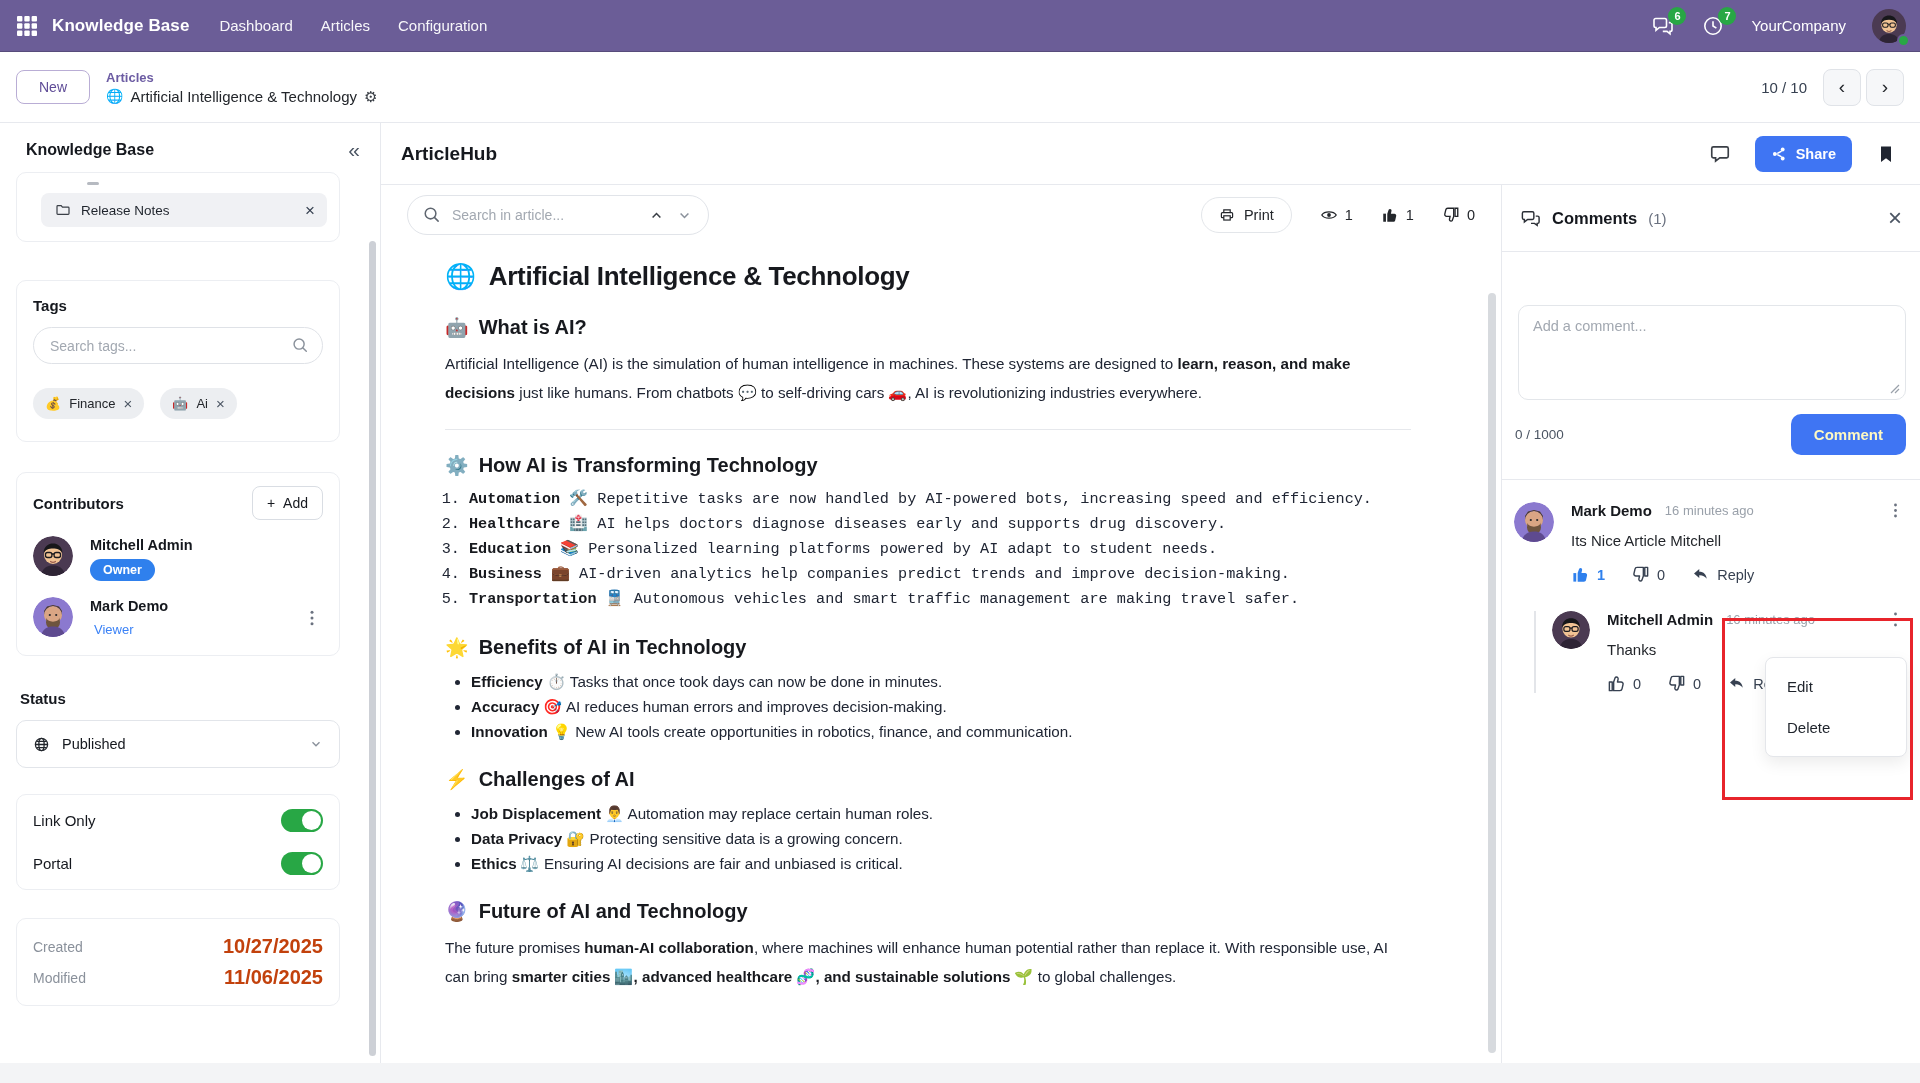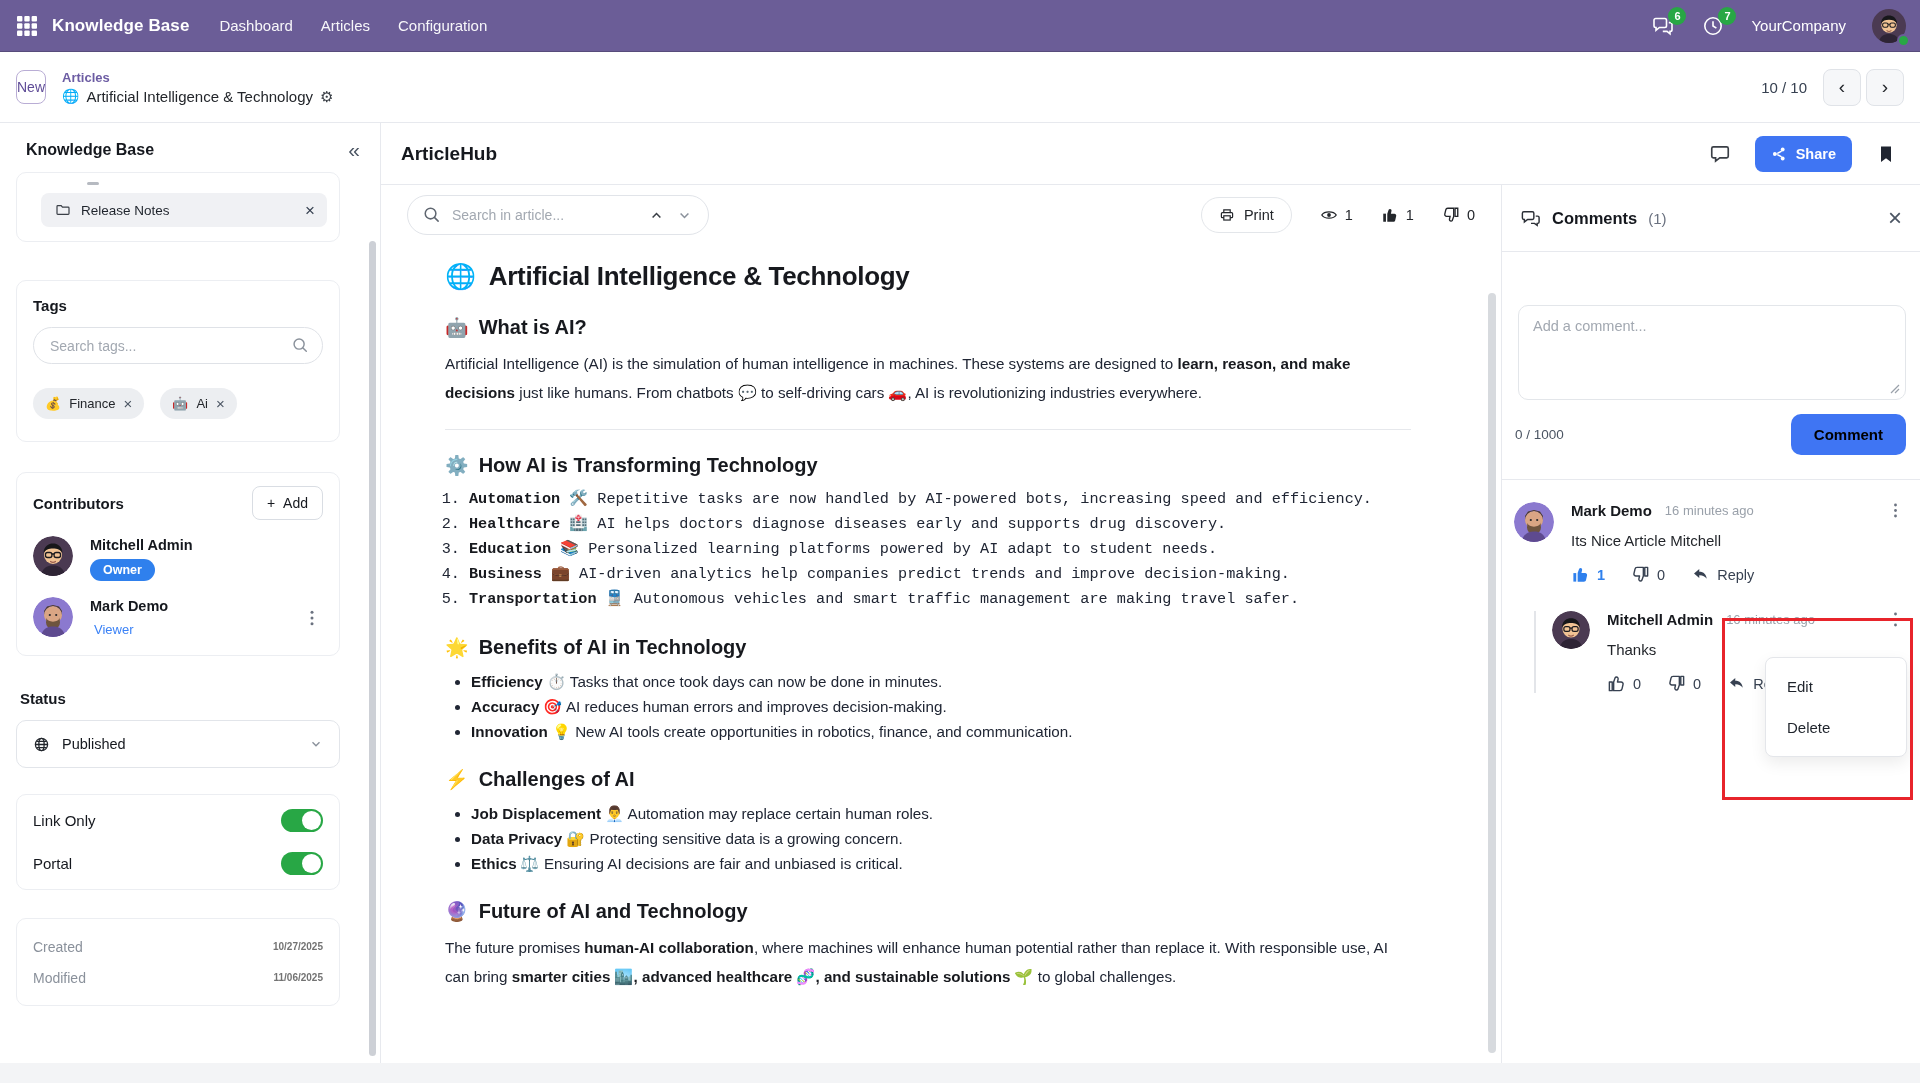--- a/index.html
+++ b/index.html
@@ -23,21 +23,21 @@
            display:flex; align-items:center; justify-content:center; }
   .company { font-size:15px; cursor:pointer; }
   .nav-avatar { position:relative; width:34px; height:34px; border-radius:7px; overflow:visible; cursor:pointer; }
   .nav-avatar svg.av { border-radius:7px; display:block; }
   .presence { position:absolute; right:-4px; bottom:-4px; width:13px; height:13px; border-radius:50%;
               background:#28a745; border:2px solid #6b5d97; }
 
   
   .crumbbar { position:absolute; top:52px; left:0; right:0; height:71px; background:#fff;
               border-bottom:1px solid #e7e9ee; display:flex; align-items:center; }
-  .new-btn { margin-left:16px; padding:8px 0; font-size:14px; color:#5f4c97; background:#fff;
+  .new-btn { margin-left:16px; padding:8px 22px; font-size:14px; color:#5f4c97; background:#fff;
              border:1px solid #b9add5; border-radius:8px; cursor:pointer; font-family:inherit; }
   .crumb-block { margin-left:16px; display:flex; flex-direction:column; gap:3px; }
   .crumb-parent { font-size:13px; color:#6c5ca3; cursor:pointer; font-weight:600; }
   .crumb-row { display:flex; align-items:center; gap:7px; font-size:15px; color:#23262b; }
   .crumb-emoji { font-size:14px; }
   .crumb-gear { font-size:15px; color:#3a3f46; cursor:pointer; line-height:1; }
   .pager { margin-left:auto; display:flex; align-items:center; gap:16px; padding-right:16px; }
   .pager-count { font-size:15px; color:#374151; }
   .pager-btns { display:flex; gap:5px; }
   .pager-btn { width:38px; height:37px; background:#f6f7f9; border:1px solid #e0e3e8; border-radius:8px;
@@ -93,21 +93,21 @@
 
   .card-toggle { margin-top:26px; padding:4px 16px; }
   .tog-row { height:43px; display:flex; align-items:center; }
   .tog-label { font-size:15px; color:#15181e; }
   .toggle { margin-left:auto; width:42px; height:23px; background:#28a745; border-radius:12px; position:relative; cursor:pointer; }
   .toggle .knob { position:absolute; top:2px; right:2px; width:19px; height:19px; background:#fff; border-radius:50%; }
 
   .card-meta { margin-top:28px; padding:12px 16px; }
   .meta-row { height:31px; display:flex; align-items:center; }
   .meta-label { font-size:14px; color:#8a919b; }
-  .meta-val { margin-left:auto; font-size:10px; color:#737373; font-weight:600; }
+  .meta-val { margin-left:auto; font-size:20px; color:#c2410c; font-weight:600; }
 
   .sb-scrollbar { position:absolute; right:4px; top:118px; width:7px; height:815px; background:#cdd0d6;
                   border-radius:4px; cursor:pointer; }
 
   
   .main { flex:1; display:flex; flex-direction:column; background:#fff; min-width:0; }
   .main-head { height:62px; border-bottom:1px solid #e7e9ee; display:flex; align-items:center;
                padding:0 24px 0 20px; flex:none; }
   .doc-title { font-size:19px; font-weight:700; color:#15181e; }
   .mh-right { margin-left:auto; display:flex; align-items:center; gap:24px; }
@@ -159,21 +159,21 @@
   .cm-title { font-size:16.5px; font-weight:700; color:#15181e; }
   .cm-count { font-size:15px; color:#6b7280; }
   .cm-x { margin-left:auto; font-size:24px; color:#4b5563; cursor:pointer; line-height:1; }
   .cm-composer { padding:16px 14px 0 16px; position:relative; }
   .cm-composer textarea { width:100%; height:95px; border:1px solid #e3e6ea; border-radius:10px;
                           padding:12px 14px; font-size:14.5px; font-family:inherit; color:#23262b;
                           resize:none; outline:none; display:block;margin-top:37px; }
   .resize-handle { position:absolute; right:20px; bottom:6px; width:10px; height:10px; color:#9aa1aa; }
   .cm-meta-row { display:flex; align-items:center; padding:14px 14px 0 13px; }
   .cm-counter { font-size:13.5px; color:#4b5563; }
-  .comment-btn { margin-left:auto; background:#3f75f3; color:#000000; border:none; border-radius:10px;
+  .comment-btn { margin-left:auto; background:#3f75f3; color:#fef9c3; border:none; border-radius:10px;
                  padding:12px 23px; font-size:15px; font-weight:700; cursor:pointer; font-family:inherit; }
   .cm-div { border-bottom:1px solid #e7e9ee; margin-top:24px; }
   .cm-list { padding:22px 16px 0 12px; }
   .cm-item { display:flex; gap:17px; }
   .cm-body { flex:1; min-width:0; }
   .cm-row1 { display:flex; align-items:center; position:relative; padding-right:26px; }
   .cm-author { font-size:15px; font-weight:700; color:#17191e; }
   .cm-time { font-size:13px; color:#9aa1aa; margin-left:13px; }
   .cm-kebab { position:absolute; right:0; top:0; width:17px; height:17px; color:#6b7280; cursor:pointer; }
   .cm-kebab svg { width:17px; height:17px; }

